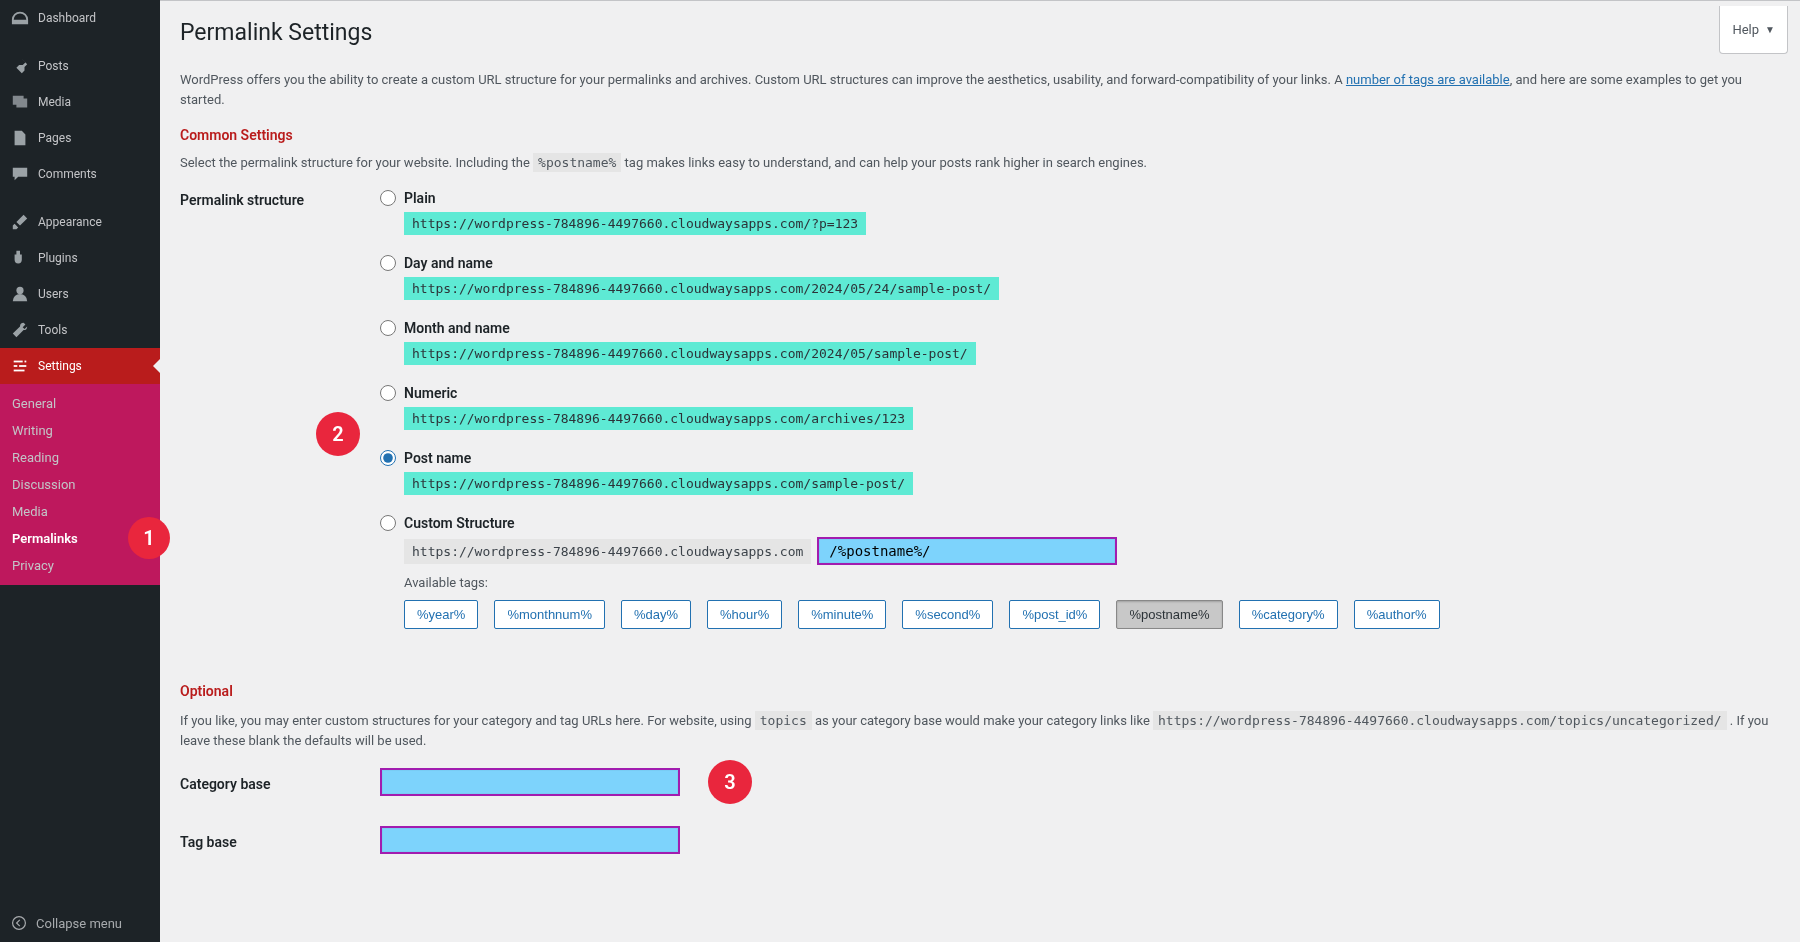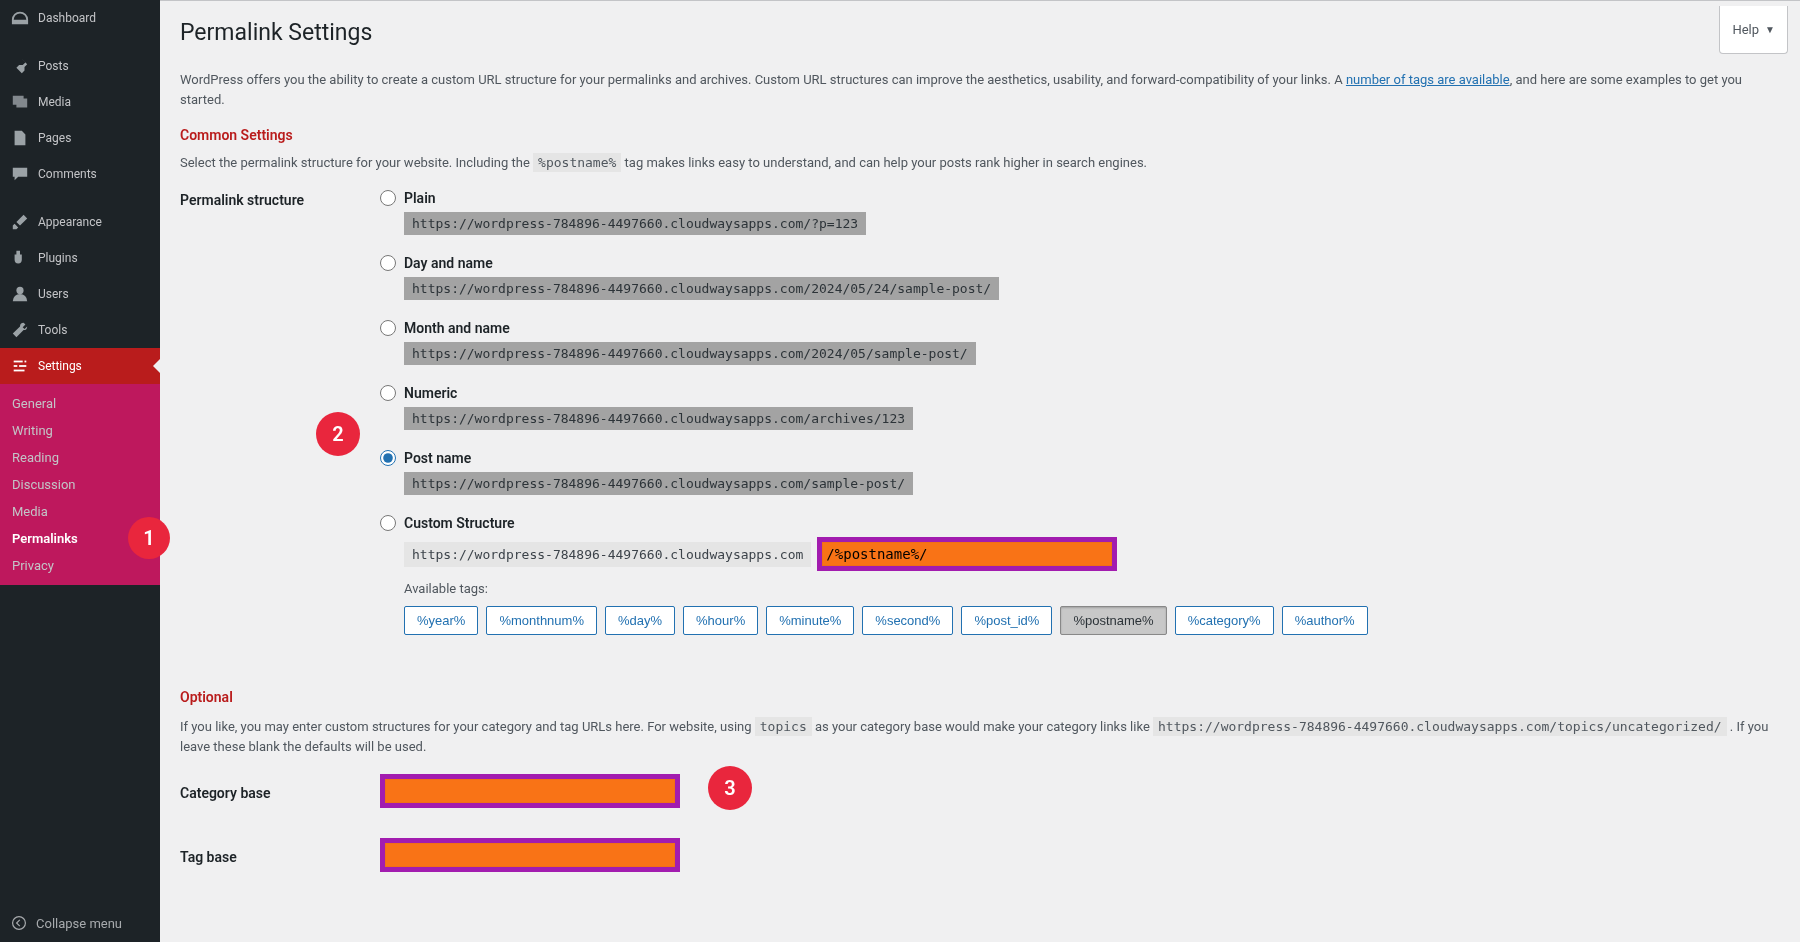--- a/index.html
+++ b/index.html
@@ -154,60 +154,60 @@
       width: 16px; height: 16px; margin-right: 8px;
       accent-color: #2271b1;
     }
     .radio-row label {
       font-weight: 600;
       font-size: 14px;
       color: #1d2327;
     }
     .url-example {
       margin-left: 24px;
-      background: #a3a3a3;
+      background: #5eead4;
       padding: 4px 8px;
       font-family: Consolas, Monaco, monospace;
       font-size: 13px;
       color: #2c3338;
       display: inline-block;
     }
     .custom-row {
       margin-left: 24px;
       display: flex;
       align-items: center;
       gap: 6px;
       margin-bottom: 10px;
     }
     .custom-prefix {
       background: #e5e5e5;
       padding: 5px 8px;
       font-family: Consolas, Monaco, monospace;
       font-size: 13px;
     }
     .custom-input, .base-input {
-      border: 5px solid #a21caf;
-      padding: 4px 4px;
+      border: 2px solid #a21caf;
+      padding: 4px 10px;
       font-size: 14px;
       font-family: Consolas, Monaco, monospace;
-      background: #f97316;
+      background: #7dd3fc;
       box-shadow: inset 0 0 0 1px rgba(0,0,0,0.03);
     }
     .custom-input { width: 300px; }
     .base-input { width: 300px; font-family: inherit;}
     .available-label {
       margin-left: 24px;
       font-size: 13px;
       color: #50575e;
       margin-bottom: 10px;
     }
     .tag-buttons {
       margin-left: 24px;
       display: flex;
-      gap: 8px;
+      gap: 16px;
       flex-wrap: wrap;
     }
     .tag-btn {
       border: 1px solid #2271b1;
       color: #2271b1;
       background: #fff;
       padding: 6px 12px;
       font-size: 13px;
       cursor: pointer;
       border-radius: 2px;

